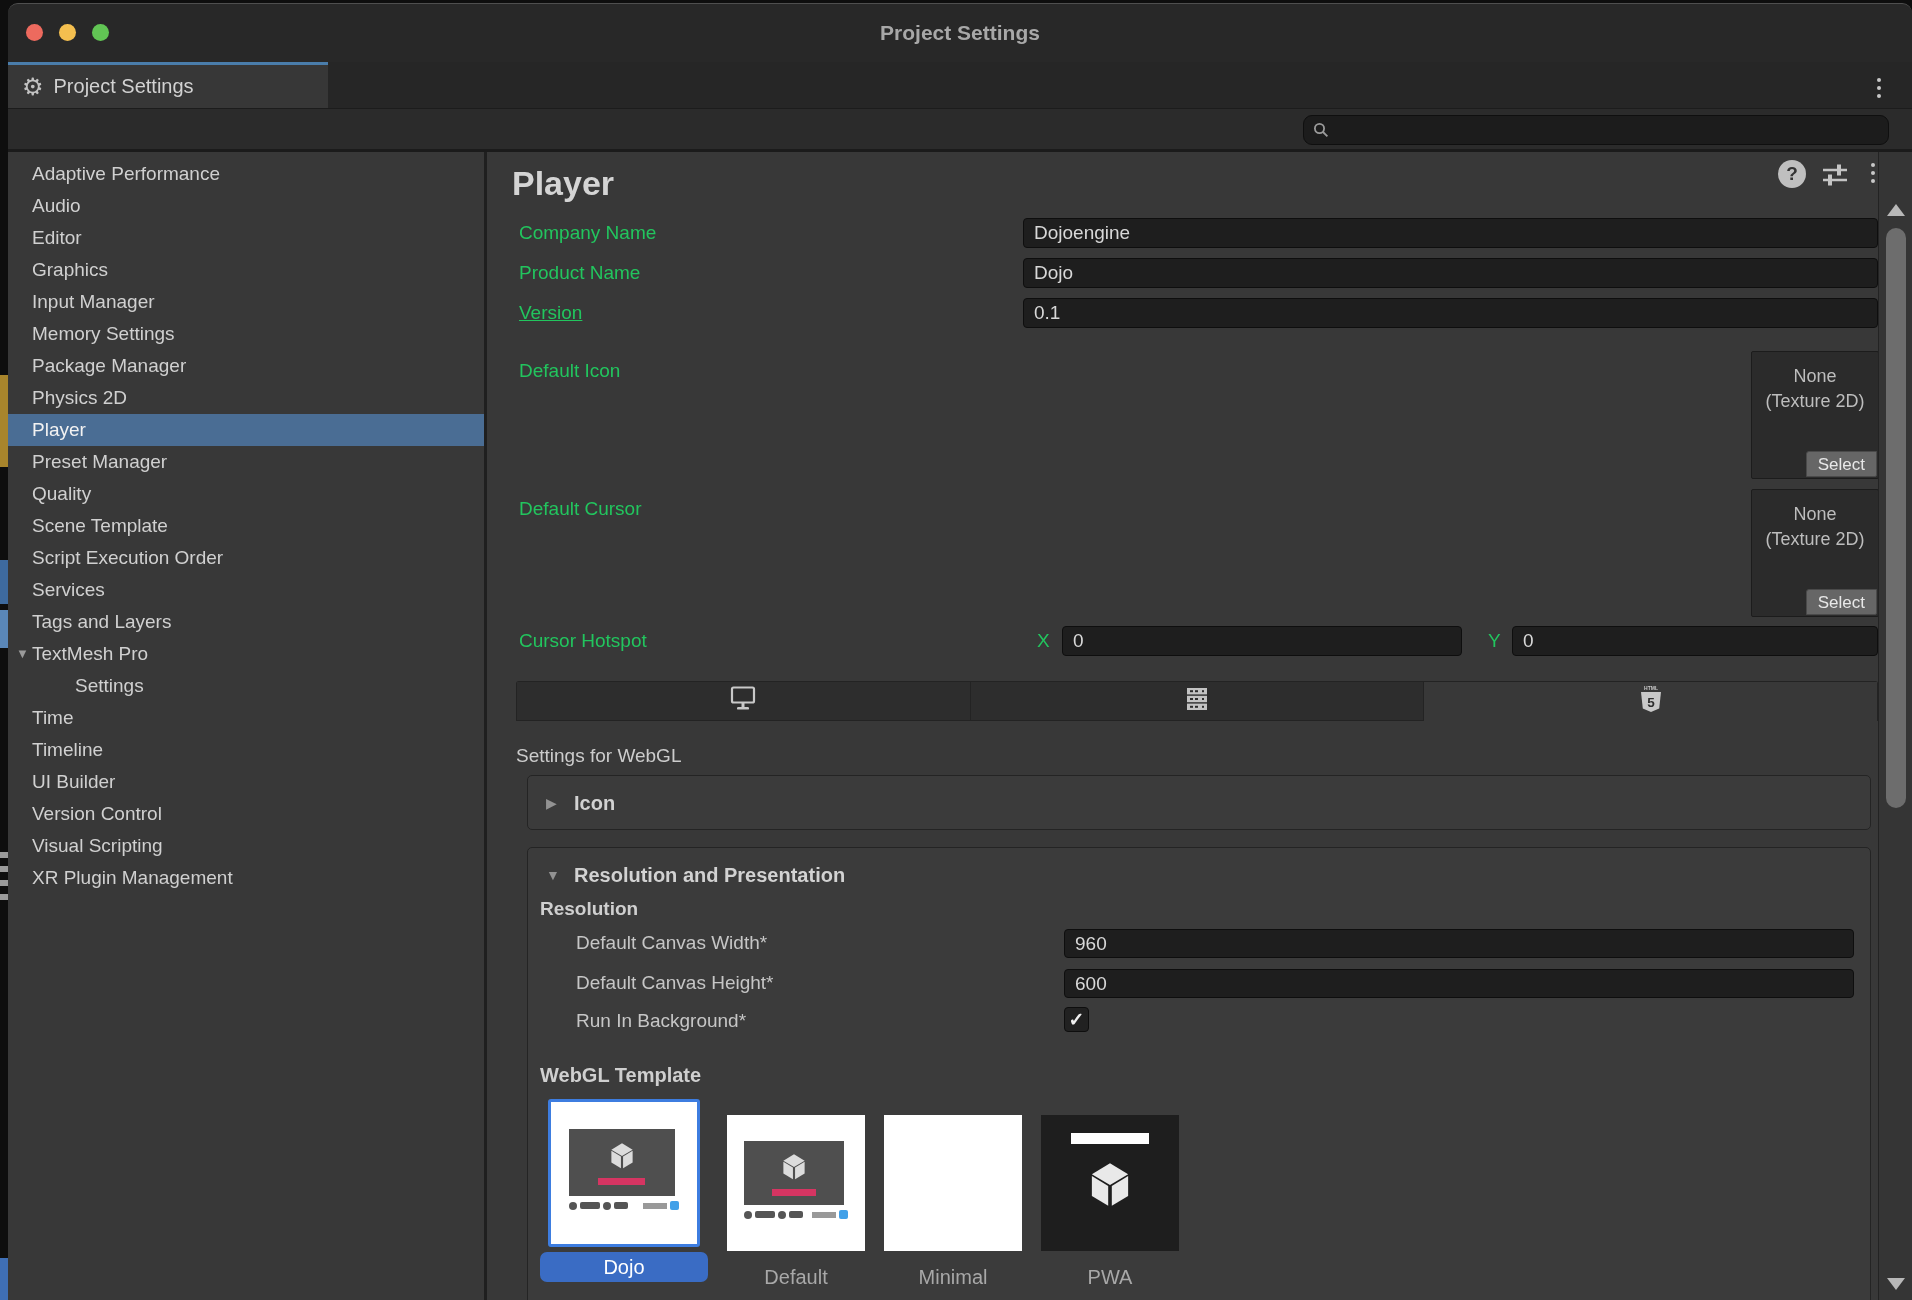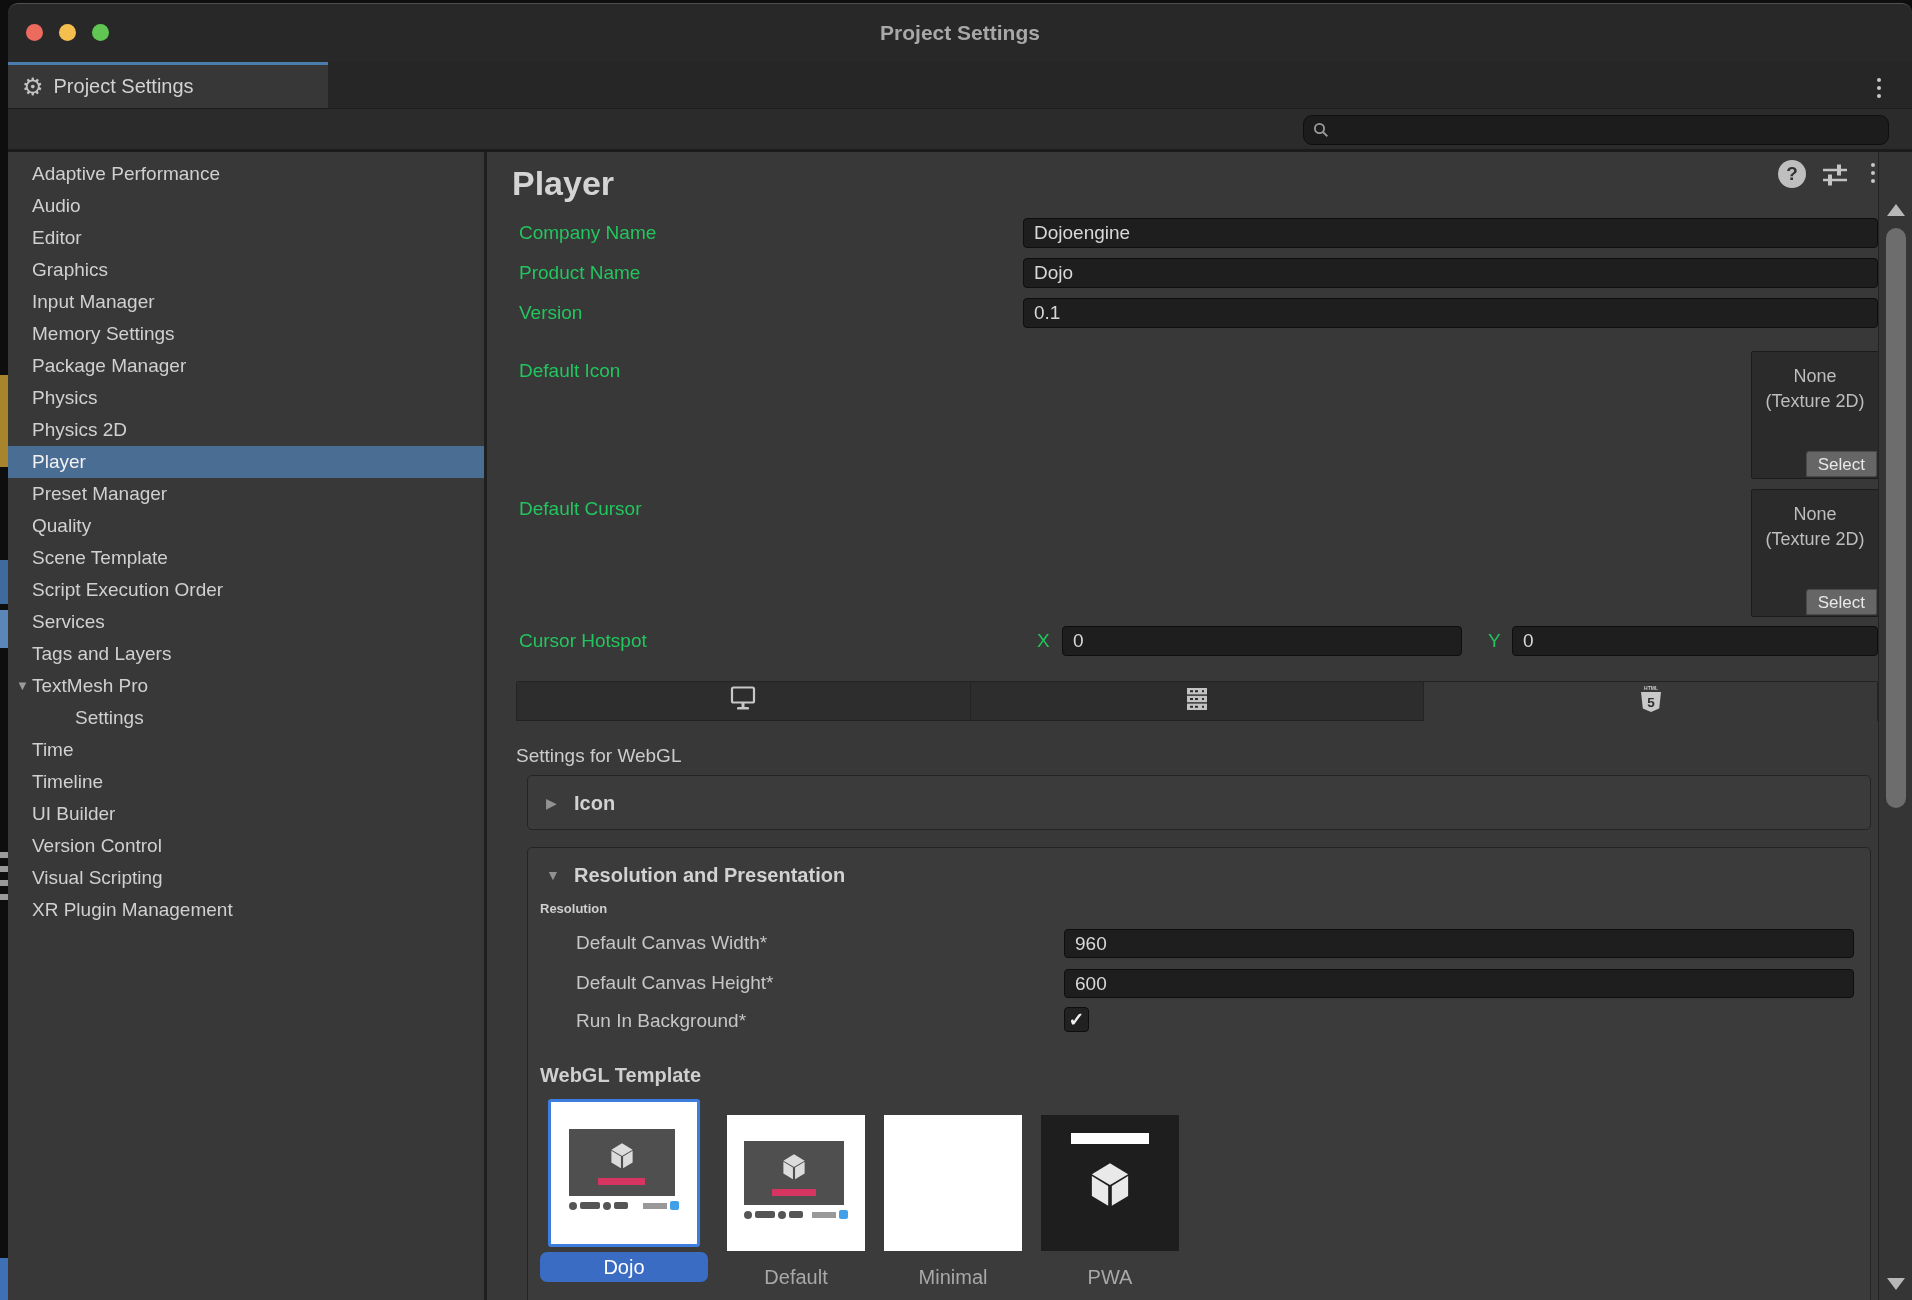--- a/index.html
+++ b/index.html
@@ -76,21 +76,21 @@
   .settings-for { position:absolute; left:26px; top:589px; font-size:19px; color:#cccccc; line-height:30px; }
 
   .foldbox { position:absolute; left:37px; width:1344px; background:#3b3b3b;
              border:1px solid #242424; border-radius:5px; }
   .iconbox { top:623px; height:55px; }
   .resbox  { top:695px; height:480px; border-radius:5px 5px 0 0; }
   .fold-head { position:absolute; left:18px; top:12px; display:flex; align-items:center; gap:12px; }
   .fold-tri { font-size:14px; color:#929292; width:16px; }
   .fold-title { font-size:20px; font-weight:bold; color:#d2d2d2; line-height:30px; }
 
-  .sub-h { position:absolute; font-size:13px; font-weight:bold; color:#cfcfcf; line-height:30px; }
+  .sub-h { position:absolute; font-size:19px; font-weight:bold; color:#cfcfcf; line-height:30px; }
   .resbox .f-label { color:#c6c6c6; }
   .checkbox { position:absolute; left:536px; top:159px; width:25px; height:25px;
               background:#212121; border:1px solid #0e0e0e; border-radius:4px;
               text-align:center; line-height:24px; }
   .checkbox.checked::after { content:"\2713"; color:#f0f0f0; font-size:19px; font-weight:bold; }
 
   .tpl-row { position:absolute; left:12px; top:251px; display:flex; gap:19px; align-items:flex-start; }
   .tpl-wrap { display:flex; flex-direction:column; align-items:center; }
   .tpl-wrap.small { margin-top:16px; }
   .tpl-card { position:relative; width:138px; height:136px; background:#ffffff; overflow:hidden; }
@@ -174,21 +174,20 @@
 
     <div class="sidebar">
       <div>
           <div class="side-item"><span>Adaptive Performance</span></div>
           <div class="side-item"><span>Audio</span></div>
           <div class="side-item"><span>Editor</span></div>
           <div class="side-item"><span>Graphics</span></div>
           <div class="side-item"><span>Input Manager</span></div>
           <div class="side-item"><span>Memory Settings</span></div>
           <div class="side-item"><span>Package Manager</span></div>
-          <div class="side-item"><span>Physics</span></div>
           <div class="side-item"><span>Physics 2D</span></div>
           <div class="side-item sel"><span>Player</span></div>
           <div class="side-item"><span>Preset Manager</span></div>
           <div class="side-item"><span>Quality</span></div>
           <div class="side-item"><span>Scene Template</span></div>
           <div class="side-item"><span>Script Execution Order</span></div>
           <div class="side-item"><span>Services</span></div>
           <div class="side-item"><span>Tags and Layers</span></div>
           <div class="side-item"><span class="tri">▼</span><span>TextMesh Pro</span></div>
           <div class="side-item indent"><span>Settings</span></div>
@@ -213,21 +212,21 @@
       <div class="kebab">
           <i></i>
           <i></i>
           <i></i>
         </div>
 
       <div class="f-label" style="left:29px;top:66px;">Company Name</div>
       <input class="f-input" style="left: 533px; top: 66px; width: 855px;" type="text" value="Dojoengine">
       <div class="f-label" style="left:29px;top:106px;">Product Name</div>
       <input class="f-input" style="left: 533px; top: 106px; width: 855px;" type="text" value="Dojo">
-      <div class="f-label" style="left:29px;top:146px;">Version</div>
+      <div class="f-label" style="left:29px;top:146px;text-decoration:underline;">Version</div>
       <input class="f-input" style="left: 533px; top: 146px; width: 855px;" type="text" value="0.1">
 
       <div class="f-label" style="left:29px;top:204px;">Default Icon</div>
       <div class="tex-well" style="top:199px;">
         <div>None</div>
         <div>(Texture 2D)</div>
         <div class="sel-btn">Select</div>
       </div>
 
       <div class="f-label" style="left:29px;top:342px;">Default Cursor</div>

